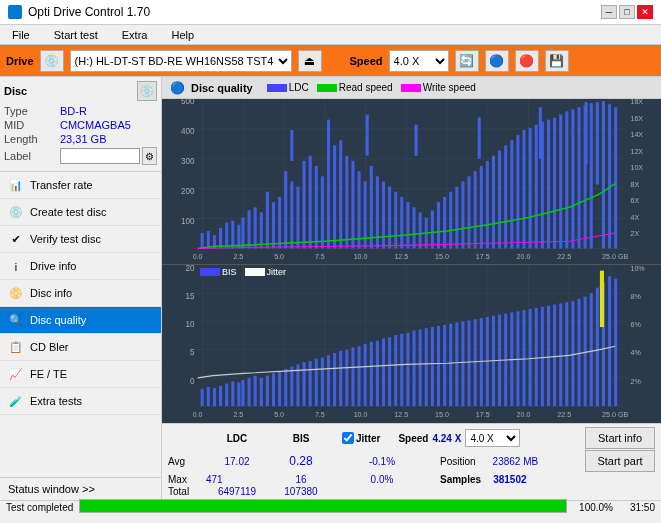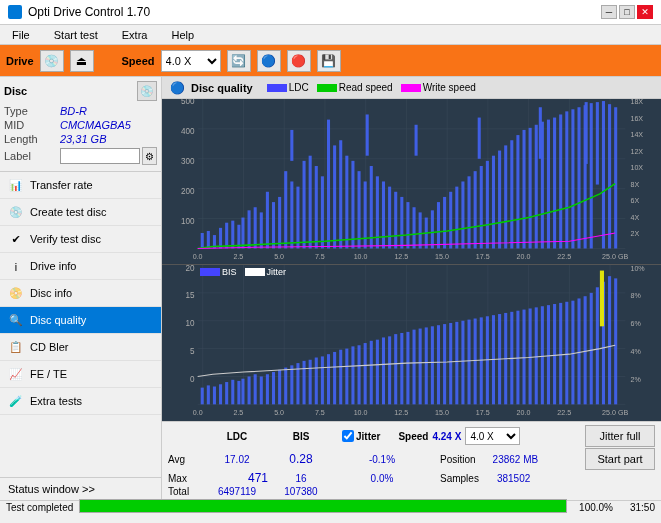--- a/index.html
+++ b/index.html
@@ -27,21 +27,21 @@
     
     .main { display: flex; height: calc(523px - 24px - 20px - 32px - 24px); }
 
     
     .sidebar { width: 162px; background: #f0f0f0; border-right: 1px solid #ccc; display: flex; flex-direction: column; flex-shrink: 0; }
     .disc-panel { padding: 4px; border-bottom: 1px solid #ccc; }
     .disc-panel-header { display: flex; align-items: center; justify-content: space-between; margin-bottom: 4px; }
     .disc-panel-title { font-size: 11px; font-weight: bold; }
     .disc-row { display: flex; align-items: center; margin-bottom: 2px; font-size: 11px; }
     .disc-row-label { color: #444; width: 56px; flex-shrink: 0; }
-    .disc-row-value { color: #0000cc; font-weight: 500; font-style: italic; }
+    .disc-row-value { color: #0000cc; font-weight: 500; }
     .disc-row-value.data { color: #0000cc; }
     .label-input { height: 16px; width: 80px; border: 1px solid #999; font-size: 10px; padding: 0 2px; }
     .label-btn { width: 18px; height: 18px; background: #e8e8e8; border: 1px solid #aaa; display: flex; align-items: center; justify-content: center; cursor: pointer; font-size: 10px; margin-left: 2px; }
 
     .nav-items { flex: 1; }
     .nav-item { display: flex; align-items: center; gap: 6px; padding: 5px 8px; cursor: pointer; font-size: 11px; border-bottom: 1px solid #e0e0e0; }
     .nav-item.active { background: #0078d7; color: #fff; }
     .nav-item-icon { width: 16px; height: 16px; flex-shrink: 0; display: flex; align-items: center; justify-content: center; font-size: 11px; }
 
     .status-window-btn { display: flex; align-items: center; gap: 4px; padding: 5px 8px; cursor: pointer; font-size: 11px; border-top: 1px solid #ccc; background: #f0f0f0; }
@@ -81,20 +81,23 @@
 <div class="menubar">
   <span class="menu-item">File</span>
   <span class="menu-item">Start test</span>
   <span class="menu-item">Extra</span>
   <span class="menu-item">Help</span>
 </div>
 
 <div class="toolbar">
   <span class="toolbar-label">Drive</span>
   <div class="toolbar-icon-btn" title="Drive">💿</div>
+  <select class="drive-select">
+    <option>(H:)  HL-DT-ST BD-RE  WH16NS58 TST4</option>
+  </select>
   <div class="toolbar-icon-btn">⏏</div>
   <div style="width:8px"></div>
   <span class="speed-label">Speed</span>
   <select class="speed-select">
     <option>4.0 X</option>
   </select>
   <div class="toolbar-icon-btn">🔄</div>
   <div class="toolbar-icon-btn">🔵</div>
   <div class="toolbar-icon-btn">🔴</div>
   <div class="toolbar-icon-btn">💾</div>
@@ -481,21 +484,21 @@
           <span style="font-size:10px;font-weight:bold;">Jitter</span>
         </div>
         <div style="margin-left:16px;display:flex;align-items:center;gap:4px;">
           <span style="font-size:10px;font-weight:bold;">Speed</span>
           <span style="font-size:10px;color:#0000cc;font-weight:bold;">4.24 X</span>
           <select style="height:18px;font-size:10px;border:1px solid #aaa;background:#fff;width:55px;">
             <option>4.0 X</option>
           </select>
         </div>
         <div style="margin-left:auto;display:flex;gap:4px;">
-          <button class="start-btn">Jitter full</button>
+          <button class="start-btn">Start info</button>
         </div>
       </div>
 
       <div style="display:flex;align-items:center;gap:2px;margin-bottom:1px;">
         <span style="width:36px;font-size:10px;">Avg</span>
         <span style="width:62px;text-align:center;font-size:10px;color:#0000cc;">17.02</span>
         <span style="width:62px;text-align:center;font-size:12px;color:#0000cc;">0.28</span>
         <div style="margin-left:8px;width:80px;text-align:center;">
           <span style="font-size:10px;color:#0000cc;">-0.1%</span>
         </div>
@@ -503,26 +506,26 @@
           <span style="font-size:10px;">Position</span>
           <span style="font-size:10px;color:#0000cc;margin-left:13px;">23862 MB</span>
         </div>
         <div style="margin-left:auto;display:flex;gap:4px;">
           <button class="start-btn">Start part</button>
         </div>
       </div>
 
       <div style="display:flex;align-items:center;gap:2px;margin-bottom:1px;">
         <span style="width:36px;font-size:10px;">Max</span>
-        <span style="width:62px;text-align:right;font-size:12px;color:#0000cc;">471</span>
+        <span style="width:62px;text-align:left;font-size:10px;color:#0000cc;">471</span>
         <span style="width:62px;text-align:center;font-size:10px;color:#0000cc;">16</span>
         <div style="margin-left:8px;width:80px;text-align:center;">
           <span style="font-size:10px;color:#0000cc;">0.0%</span>
         </div>
-        <div style="margin-left:16px;display:flex;align-items:center;gap:18px;">
+        <div style="margin-left:16px;display:flex;align-items:center;gap:12px;font-weight:bold;">
           <span style="font-size:10px;">Samples</span>
           <span style="font-size:10px;color:#0000cc;">381502</span>
         </div>
       </div>
 
       <div style="display:flex;align-items:center;gap:2px;">
         <span style="width:36px;font-size:10px;">Total</span>
         <span style="width:62px;text-align:center;font-size:10px;color:#0000cc;">6497119</span>
         <span style="width:62px;text-align:center;font-size:10px;color:#0000cc;">107380</span>
       </div>

